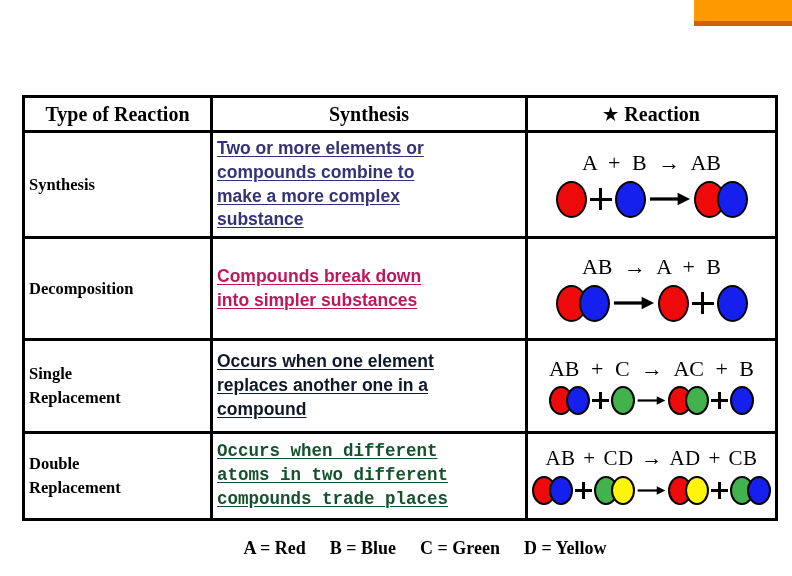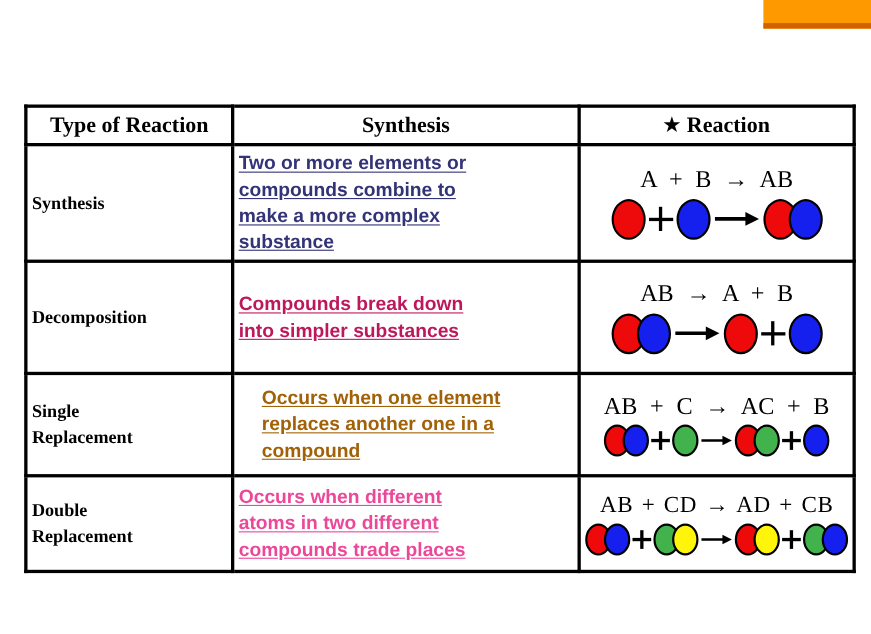--- a/index.html
+++ b/index.html
@@ -191,21 +191,21 @@
                 <span class="plus-icon"></span>
                 <span class="molecule">
                   <span class="atom" style="background: rgb(21, 32, 238);"></span>
                 </span>
               </div>
       </div>
     </td>
   </tr>
         <tr class="r3">
     <td class="type-cell">Single<br>Replacement</td>
-    <td class="def-cell"><span class="def-text" style="color: #a16207; margin-left: 21px;">Occurs when one element<br>replaces another one in a<br>compound</span></td>
+    <td class="def-cell"><span class="def-text" style="color: #0f172a;">Occurs when one element<br>replaces another one in a<br>compound</span></td>
     <td class="eq-cell">
       <div class="eq-stack">
         <div class="eq-text">AB + C → AC + B</div>
         <div class="eq-diagram small">
                 <span class="molecule">
                   <span class="atom" style="background: rgb(238, 10, 10);"></span>
                   <span class="atom" style="background: rgb(21, 32, 238);"></span>
                 </span>
                 <span class="plus-icon"></span>
                 <span class="molecule">
@@ -224,21 +224,21 @@
                 <span class="plus-icon"></span>
                 <span class="molecule">
                   <span class="atom" style="background: rgb(21, 32, 238);"></span>
                 </span>
               </div>
       </div>
     </td>
   </tr>
         <tr class="r4">
     <td class="type-cell">Double<br>Replacement</td>
-    <td class="def-cell"><span class="def-text" style="color: #ec4899;">Occurs when different<br>atoms in two different<br>compounds trade places</span></td>
+    <td class="def-cell"><span class="def-text" style="color: #14532d; font-family: Liberation Mono, monospace;">Occurs when different<br>atoms in two different<br>compounds trade places</span></td>
     <td class="eq-cell">
       <div class="eq-stack">
         <div class="eq-text">AB + CD → AD + CB</div>
         <div class="eq-diagram small">
                 <span class="molecule">
                   <span class="atom" style="background: rgb(238, 10, 10);"></span>
                   <span class="atom" style="background: rgb(21, 32, 238);"></span>
                 </span>
                 <span class="plus-icon"></span>
                 <span class="molecule">
@@ -260,14 +260,15 @@
                   <span class="atom" style="background: rgb(66, 179, 76);"></span>
                   <span class="atom" style="background: rgb(21, 32, 238);"></span>
                 </span>
               </div>
       </div>
     </td>
   </tr>
       </tbody>
   </table>
 
+  <div class="legend" id="legend"><span class="legend-item">A = Red</span><span class="legend-item">B = Blue</span><span class="legend-item">C = Green</span><span class="legend-item">D = Yellow</span></div>
 
 </div>
 
 </body></html>

